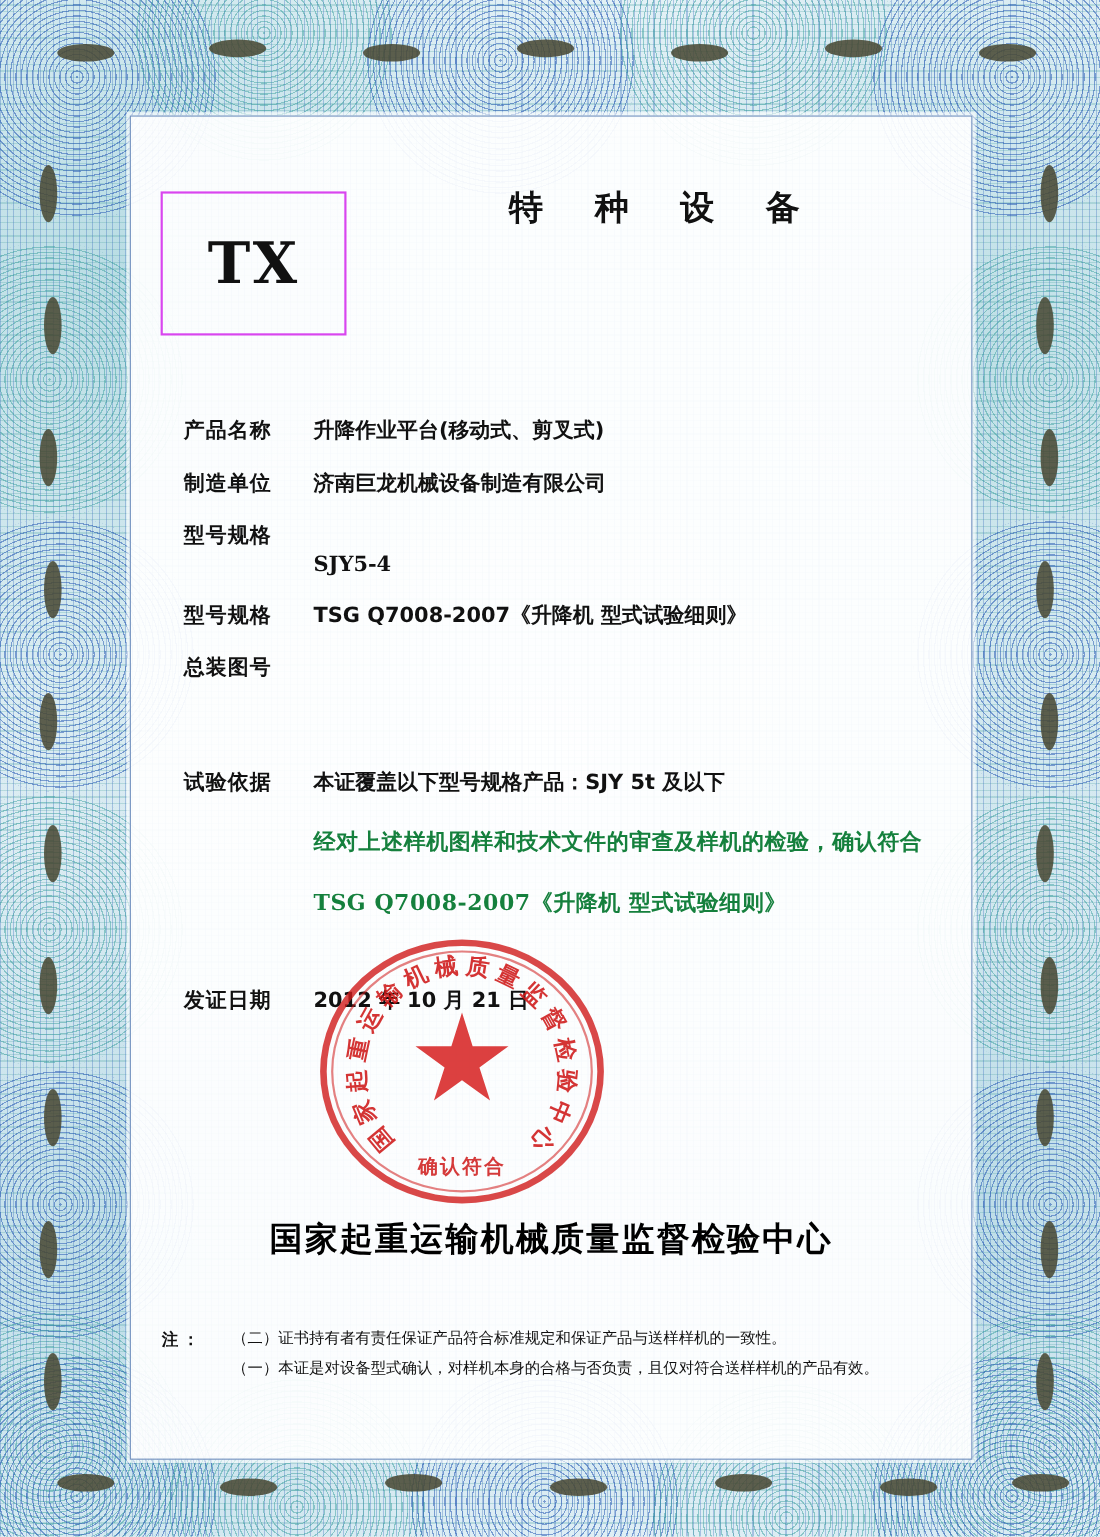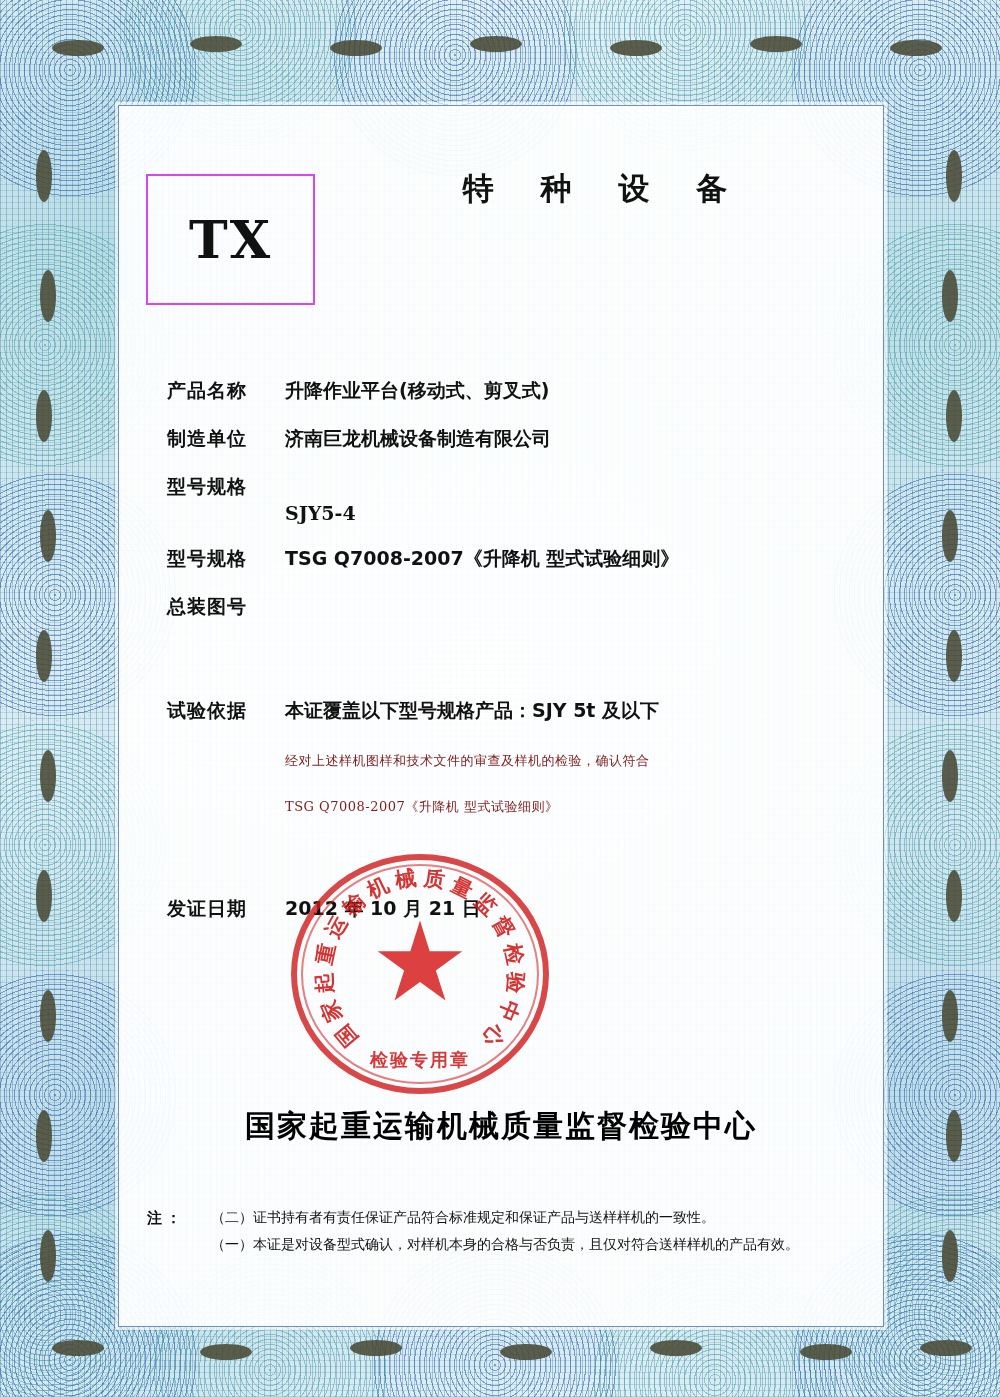--- a/index.html
+++ b/index.html
@@ -180,23 +180,23 @@
     position: absolute;
     left: 48px;
     top: 592px;
     width: 700px;
   }
   .coverage .field-row { margin-bottom: 0; }
   .cov-line {
     margin-top: 28px;
     padding-left: 118px;
     font-family: "DejaVu Sans", "Liberation Sans", sans-serif;
-    font-weight: 400;
-    font-size: 13px;
-    color: #7f1d1d;
+    font-weight: 700;
+    font-size: 20px;
+    color: #15803d;
     letter-spacing: 0.5px;
   }
   .cov-line.serif {
     font-family: "DejaVu Serif", "Liberation Serif", serif;
   }
 
   .issue-row {
     position: absolute;
     left: 48px;
     top: 790px;
@@ -441,21 +441,21 @@
             <span class="seal-char" style="transform: rotate(-8.66667deg) translate(0px, -96px) rotate(0deg) translate(-50%, -50%);">械</span>
             <span class="seal-char" style="transform: rotate(8.66667deg) translate(0px, -96px) rotate(0deg) translate(-50%, -50%);">质</span>
             <span class="seal-char" style="transform: rotate(26deg) translate(0px, -96px) rotate(0deg) translate(-50%, -50%);">量</span>
             <span class="seal-char" style="transform: rotate(43.3333deg) translate(0px, -96px) rotate(0deg) translate(-50%, -50%);">监</span>
             <span class="seal-char" style="transform: rotate(60.6667deg) translate(0px, -96px) rotate(0deg) translate(-50%, -50%);">督</span>
             <span class="seal-char" style="transform: rotate(78deg) translate(0px, -96px) rotate(0deg) translate(-50%, -50%);">检</span>
             <span class="seal-char" style="transform: rotate(95.3333deg) translate(0px, -96px) rotate(0deg) translate(-50%, -50%);">验</span>
             <span class="seal-char" style="transform: rotate(112.667deg) translate(0px, -96px) rotate(0deg) translate(-50%, -50%);">中</span>
             <span class="seal-char" style="transform: rotate(130deg) translate(0px, -96px) rotate(0deg) translate(-50%, -50%);">心</span>
           </div>
-        <div class="seal-bottom">检验专用章</div>
+        <div class="seal-bottom">确认符合</div>
       </div>
 
       <div class="issuer">国家起重运输机械质量监督检验中心</div>
 
       <div class="notes">
         <div class="notes-label">注：</div>
         <div class="note-line">（二）证书持有者有责任保证产品符合标准规定和保证产品与送样样机的一致性。</div>
         <div class="note-line">（一）本证是对设备型式确认，对样机本身的合格与否负责，且仅对符合送样样机的产品有效。</div>
       </div>
 

